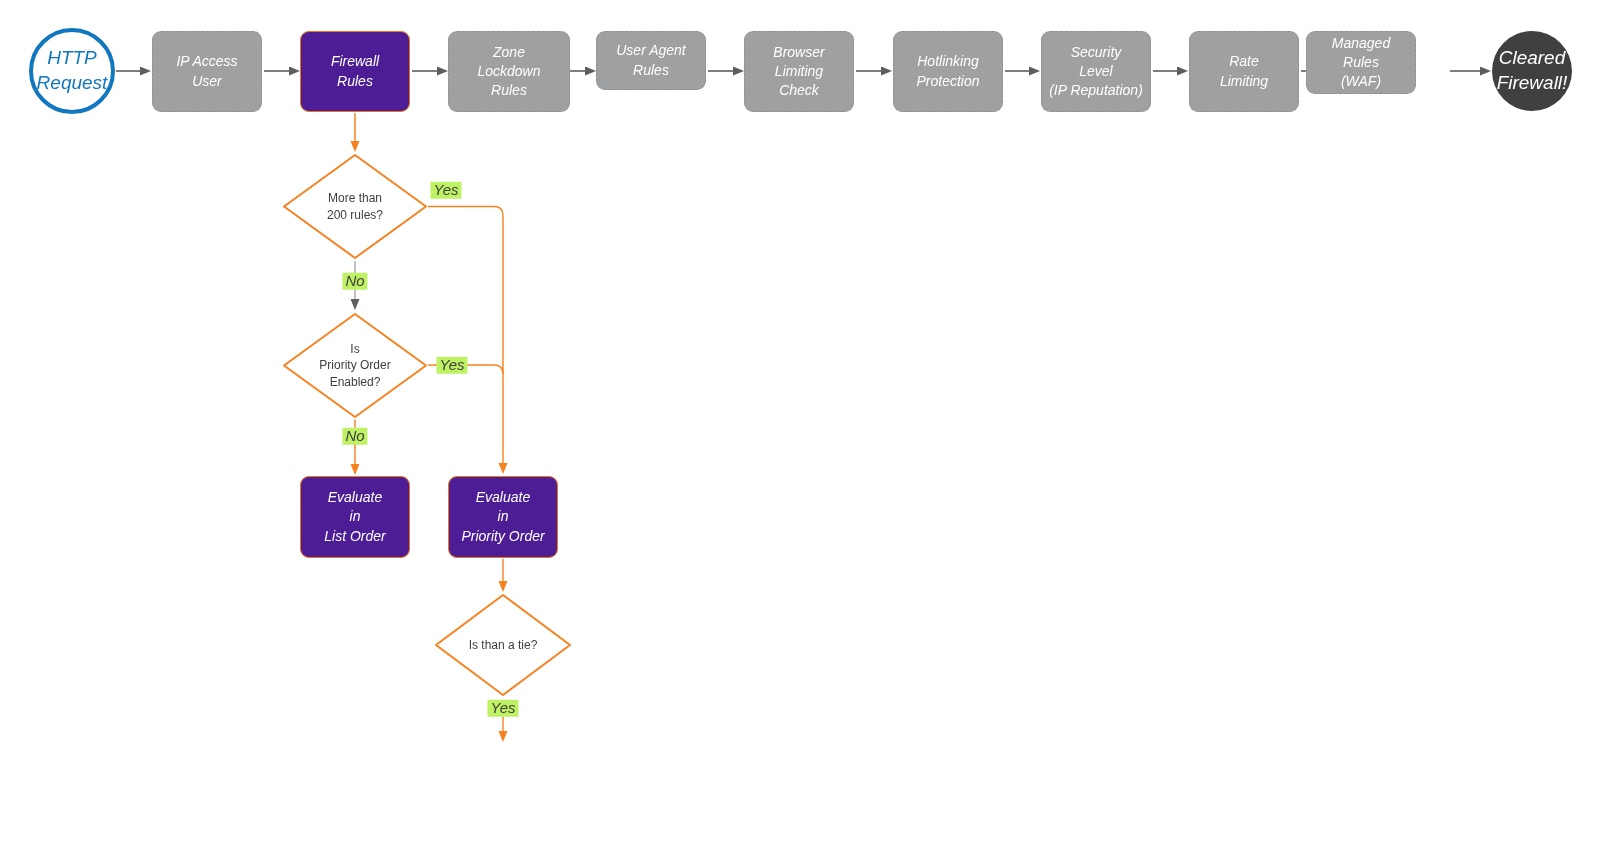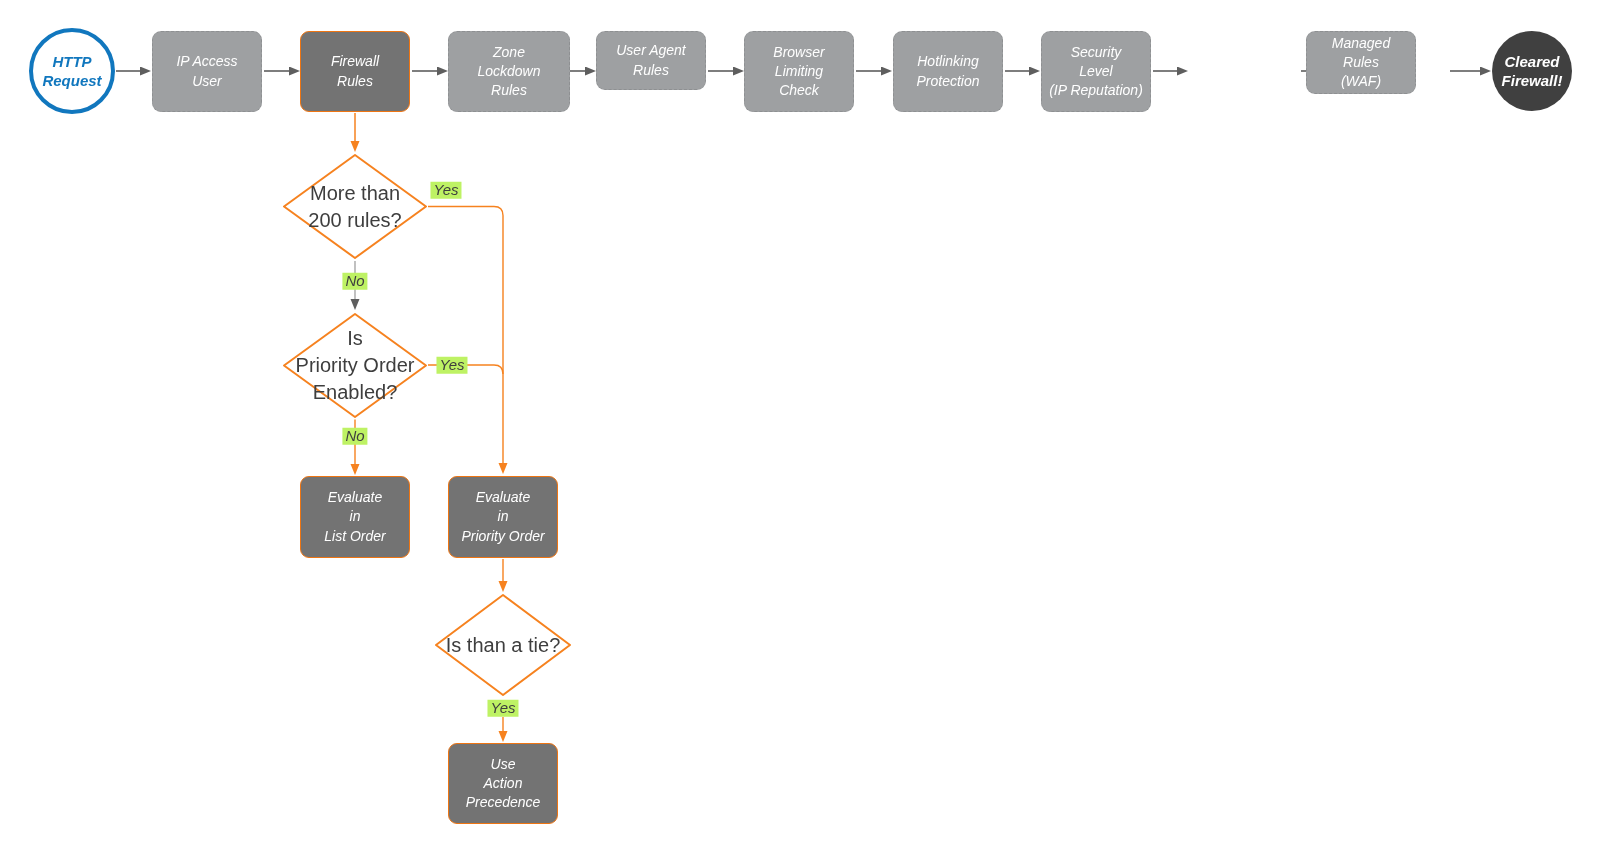--- a/index.html
+++ b/index.html
@@ -7,29 +7,29 @@
   body { font-family:"Liberation Sans", sans-serif; }
   .stage { position:relative; width:1600px; height:858px; background:#ffffff; overflow:hidden; }
 
   .connectors { position:absolute; left:0; top:0; }
 
   .node { position:absolute; display:flex; align-items:center; justify-content:center; text-align:center; }
   .label { white-space:pre-line; }
 
   .box { border-radius:9px; color:#ffffff; font-style:italic; font-size:14px; line-height:1.38; }
   .box.gray { background:#9EA0A2; border:1px dashed #8e9092; }
-  .box.orange { background:#737373; border:1px solid #ee7513; }
+  .box.orange { background:#4c1d95; border:1px solid #ee7513; }
 
-  .circle { border-radius:50%; font-weight:bold; font-style:italic; font-size:15px; line-height:1.3; }
+  .circle { border-radius:50%; font-weight:normal; font-style:italic; font-size:19px; line-height:1.3; }
   .circle.start { background:#ffffff; border:4px solid #1177BE; color:#1177BE; }
   .circle.end { background:#404040; color:#ffffff; }
 
   .diamond svg { position:absolute; left:0; top:0; }
   .diamond polygon { fill:#ffffff; stroke:#F6821F; stroke-width:2; stroke-linejoin:round; }
-  .dlabel { position:relative; font-style:normal; font-size:20px; color:#3E3E3E; line-height:1.35; }
+  .dlabel { position:relative; font-style:normal; font-size:12px; color:#3E3E3E; line-height:1.35; }
 
   .edge-label { position:absolute; transform:translate(-50%,-50%); font-style:italic; font-size:15px;
                 color:#3E3E3E; background:#bef264; padding:0 3px; line-height:1.1; }
 </style>
 </head>
 <body>
 
 <div class="stage">
 
   <svg class="connectors" width="1600" height="858">
@@ -91,20 +91,24 @@
   </div>
   <div class="node box gray" style="left:1041px;top:31px;width:110px;height:81px">
     <span class="label">Security
 Level
 (IP Reputation)</span>
   </div>
   <div class="node box gray" style="left:893px;top:31px;width:110px;height:81px">
     <span class="label">Hotlinking
 Protection</span>
   </div>
+  <div class="node box gray" style="left:1189px;top:31px;width:110px;height:81px">
+    <span class="label">Rate
+Limiting</span>
+  </div>
   <div class="node box gray" style="left:1306px;top:31px;width:110px;height:63px">
     <span class="label">Managed
 Rules
 (WAF)</span>
   </div>
 
   <div class="node circle end" style="left:1492px;top:31px;width:80px;height:80px">
     <span class="label">Cleared
 Firewall!</span>
   </div>
@@ -138,25 +142,20 @@
 Priority Order</span>
   </div>
 
   <div class="node diamond" style="left:434px;top:593px;width:138px;height:104px">
     <svg width="138" height="104">
       <polygon points="69,2 136,52 69,102 2,52"></polygon>
     </svg>
     <span class="label dlabel">Is than a tie?</span>
   </div>
 
-  <div class="node box orange" style="left:448px;top:743px;width:110px;height:81px">
-    <span class="label">Use
-Action
-Precedence</span>
-  </div>
 
   <span class="edge-label" style="left:446px;top:190px">Yes</span>
   <span class="edge-label" style="left:355px;top:281px">No</span>
   <span class="edge-label" style="left:452px;top:365px">Yes</span>
   <span class="edge-label" style="left:355px;top:436px">No</span>
   <span class="edge-label" style="left:503px;top:708px">Yes</span>
 
 </div>
 
 </body></html>

